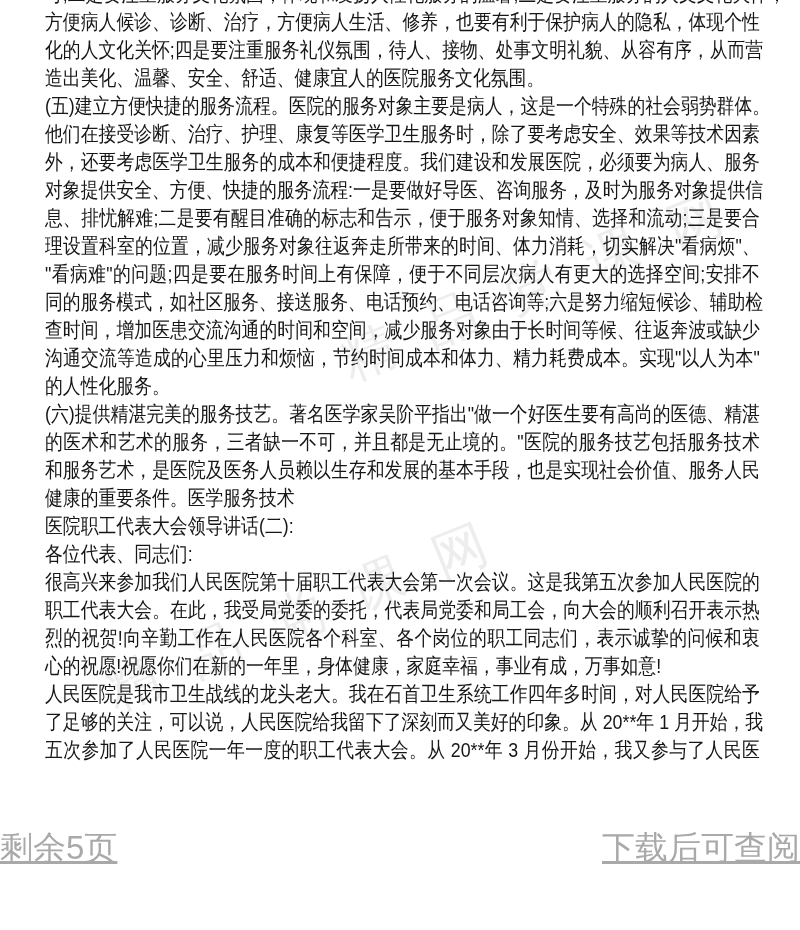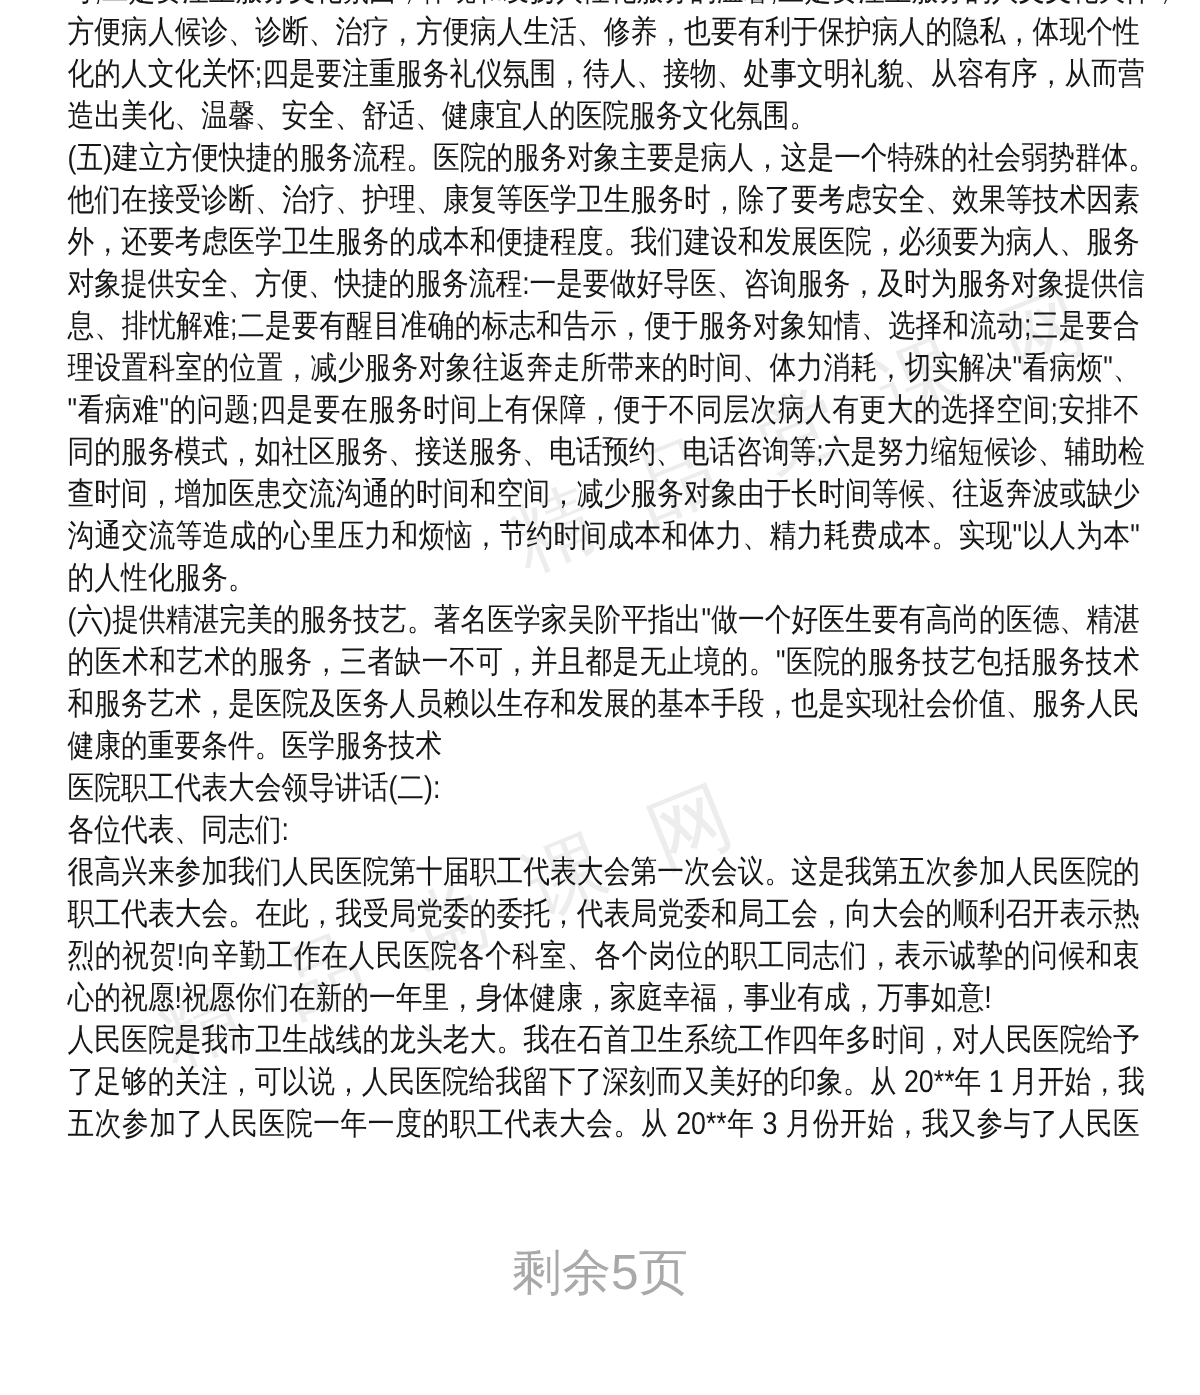--- a/index.html
+++ b/index.html
@@ -46,25 +46,26 @@
   .ln.last {
     text-align: left;
     text-align-last: left;
   }
 
   .footer {
     position: absolute;
     left: 0; top: 826px;
     width: 800px;
     display: flex;
-    justify-content: center;
+    justify-content: space-between;
     gap: 42px;
     font-size: 33px;
     color: #a9a9a9;
     z-index: 1;
+    text-decoration: underline;
   }
 </style>
 </head>
 <body>
 
 <div class="page">
 
   <div class="wm" style="left:95px; top:660px;">精品党课网</div>
   <div class="wm" style="left:330px; top:330px;">精品党课网</div>
 
@@ -94,15 +95,16 @@
     <div class="ln">职工代表大会。在此，我受局党委的委托，代表局党委和局工会，向大会的顺利召开表示热</div>
     <div class="ln">烈的祝贺!向辛勤工作在人民医院各个科室、各个岗位的职工同志们，表示诚挚的问候和衷</div>
     <div class="ln last">心的祝愿!祝愿你们在新的一年里，身体健康，家庭幸福，事业有成，万事如意!</div>
     <div class="ln">人民医院是我市卫生战线的龙头老大。我在石首卫生系统工作四年多时间，对人民医院给予</div>
     <div class="ln">了足够的关注，可以说，人民医院给我留下了深刻而又美好的印象。从 20**年 1 月开始，我</div>
     <div class="ln">五次参加了人民医院一年一度的职工代表大会。从 20**年 3 月份开始，我又参与了人民医</div>
   </div>
 
   <div class="footer">
     <span>剩余5页</span>
+    <span>下载后可查阅</span>
   </div>
 
 </div>
 
 </body></html>

